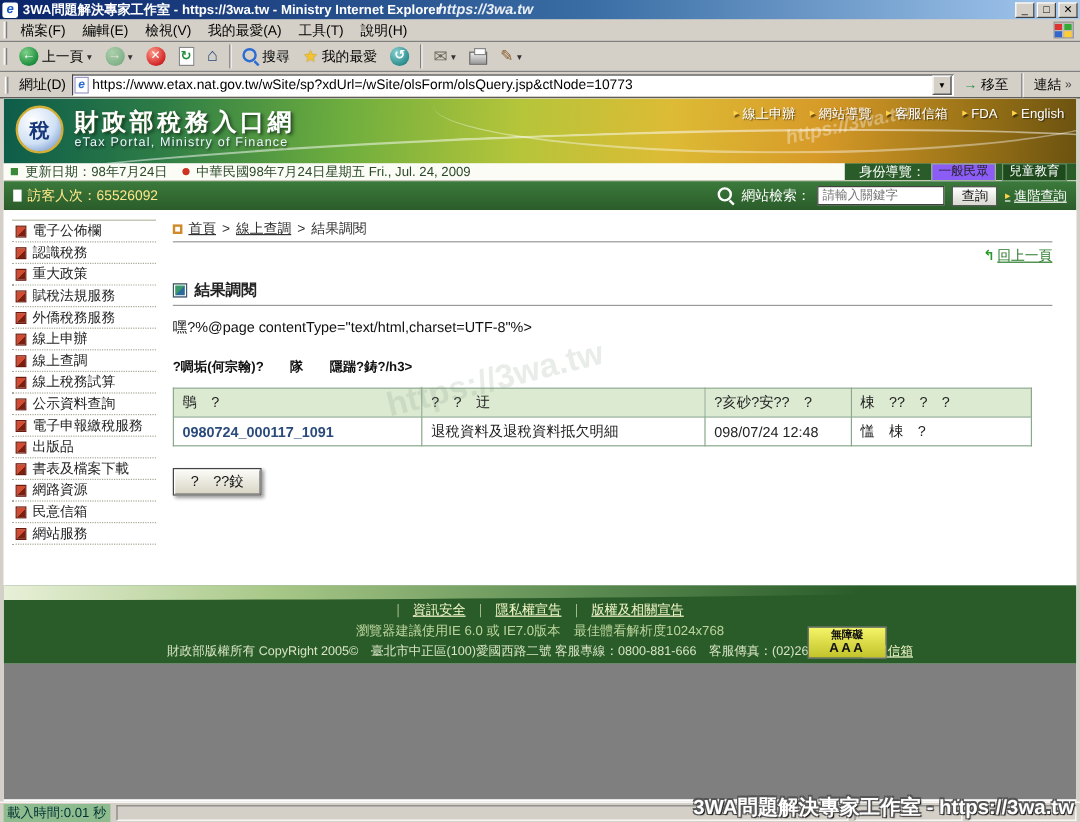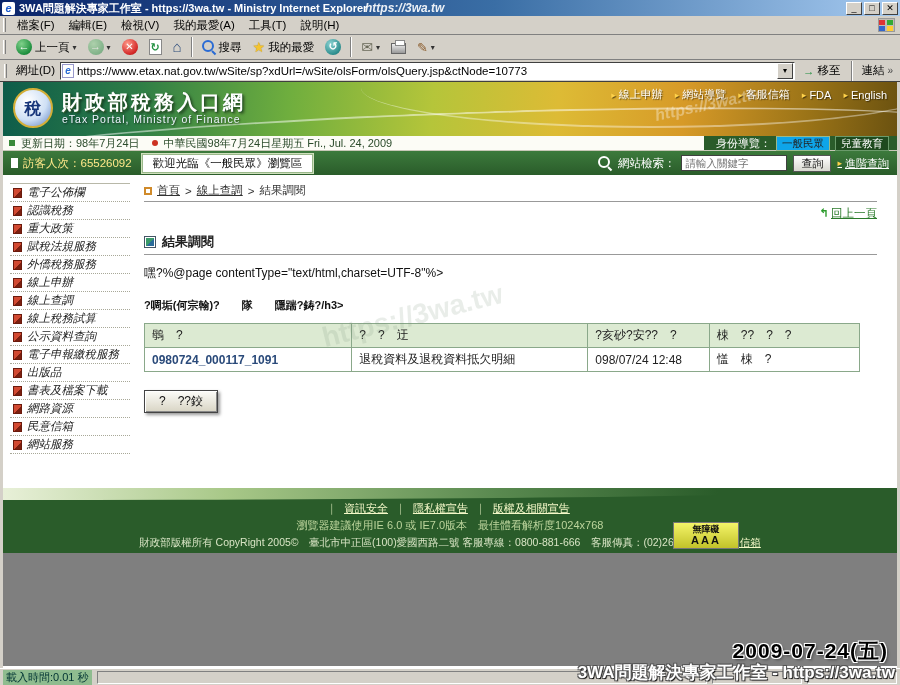--- a/index.html
+++ b/index.html
@@ -67,34 +67,34 @@
   .site-title { color:#fff; font-size:20px; font-weight:bold; letter-spacing:3px; text-shadow:1px 1px 0 #2a5c2a,2px 2px 3px rgba(0,0,0,.55); line-height:1.1; }
   .site-sub { color:#eef4ff; font-size:10.5px; letter-spacing:1px; text-shadow:1px 1px 2px rgba(0,0,0,.6); }
   .banner-links { position:absolute; top:5px; right:10px; display:flex; gap:12px; z-index:2; }
   .blink { color:#fff; font-size:11px; text-shadow:1px 1px 1px rgba(0,0,0,.55); display:flex; gap:3px; align-items:center; }
   .b-arrow { color:#ffd24a; font-size:9px; }
 
   .inforow { height:15px; background:#fcfcf6; border-bottom:1px solid #c8c8b8; display:flex; align-items:center; font-size:11px; color:#2a4a2a; padding-left:6px; gap:6px; }
   .bullet-sq { width:6px; height:6px; background:#3a8a3a; flex:none; }
   .bullet-dot { width:6px; height:6px; border-radius:50%; background:#cc3322; flex:none; margin-left:6px; }
   .identity { margin-left:auto; height:100%; background:#2a5c2a; color:#fff; display:flex; align-items:center; gap:5px; padding:0 8px 0 12px; }
-  .id-pill { background:#0ea5e9; color:#222; padding:0 5px; font-size:10.5px; border:1px solid #9ab88a; line-height:13px; }
+  .id-pill { background:#8b5cf6; color:#222; padding:0 5px; font-size:10.5px; border:1px solid #9ab88a; line-height:13px; }
   .id-pill.dark { background:#1e4a1e; color:#fff; border-color:#6a9a6a; }
 
   .visitorrow { height:24px; background:linear-gradient(#3c7a3c,#2a5c2a); display:flex; align-items:center; padding:0 8px; gap:10px; color:#fff; font-size:11.5px; }
   .visitors { color:#ffe88a; display:flex; gap:5px; align-items:center; }
   .v-ic { width:7px; height:10px; background:#fff; flex:none; }
   .welcome-box { background:#fff; color:#111; border:1px solid #9ab88a; box-shadow:0 0 0 1px #cfe0bc; padding:1px 10px; font-size:11.5px; }
   .site-search { margin-left:auto; display:flex; align-items:center; gap:6px; }
   .search-input { width:106px; height:16px; border:1px solid #404040; font-size:10.5px; padding:0 3px; color:#888; background:#fff; font-family:inherit; }
   .search-btn { height:17px; font-size:11px; padding:0 7px; background:linear-gradient(#ffffff,#d8d8d0); border:1px solid #555; color:#111; font-family:inherit; }
   .advanced { color:#fff; font-size:11px; text-decoration:underline; display:flex; align-items:center; gap:3px; }
 
   .main { display:flex; height:313px; background:#fff; }
-  .sidebar { width:120px; margin:8px 0 0 7px; border-top:1px solid #b8b8a8; align-self:flex-start; flex:none;font-style:italic; }
+  .sidebar { width:120px; margin:8px 0 0 7px; border-top:1px solid #b8b8a8; align-self:flex-start; flex:none; }
   .side-item { height:18px; display:flex; align-items:center; gap:5px; border-bottom:1px dotted #a8a898; font-size:11.5px; color:#222; padding-left:3px; cursor:default; }
   .book-ic { width:9px; height:10px; background:linear-gradient(135deg,#d24a32 55%,#7a1f10 55%); border:1px solid #6a1a0c; flex:none; }
 
   .content { flex:1; padding:8px 20px 0 14px; min-width:0; position:relative; }
   .crumb-row { display:flex; align-items:center; gap:5px; font-size:11.5px; color:#333; }
   .crumb-ic { width:8px; height:8px; border:2px solid #d08a2a; background:#fff; flex:none; }
   .crumb-link { text-decoration:underline; color:#333; }
   .rule { border:none; border-top:1px solid #999; margin-top:3px; }
   .backline { text-align:right; font-size:11.5px; margin-top:4px; }
   .back-link { color:#2a7a2a; text-decoration:underline; }
@@ -276,21 +276,20 @@
         <span class="id-pill">一般民眾</span>
         <span class="id-pill dark">兒童教育</span>
       </span>
     </div>
 
     <div class="visitorrow">
       <span class="visitors">
         <span class="v-ic"></span>
         <span>訪客人次：65526092</span>
       </span>
-      <span class="welcome-box">歡迎光臨《一般民眾》瀏覽區</span>
       <span class="site-search">
         <span class="mag white"></span>
         <span>網站檢索：</span>
         <input class="search-input" placeholder="請輸入關鍵字" style="">
         <button class="search-btn">查詢</button>
         <span class="advanced">
           <span class="b-arrow">▸</span>
           <span>進階查詢</span>
         </span>
       </span>
@@ -435,15 +434,14 @@
 
   <div class="statusbar">
     <span class="load-time">載入時間:0.01 秒</span>
     <span class="status-panel sp-main"></span>
     <span class="status-panel sp-sm"></span>
     <span class="status-panel sp-sm"></span>
   </div>
 
   <div class="wm-banner">https://3wa.tw</div>
   <div class="wm-content">https://3wa.tw</div>
-  <div class="date-overlay">2009-07-24(五)</div>
   <div class="wm-bottom">3WA問題解決專家工作室 - https://3wa.tw</div>
 </div>
 
 </body></html>

